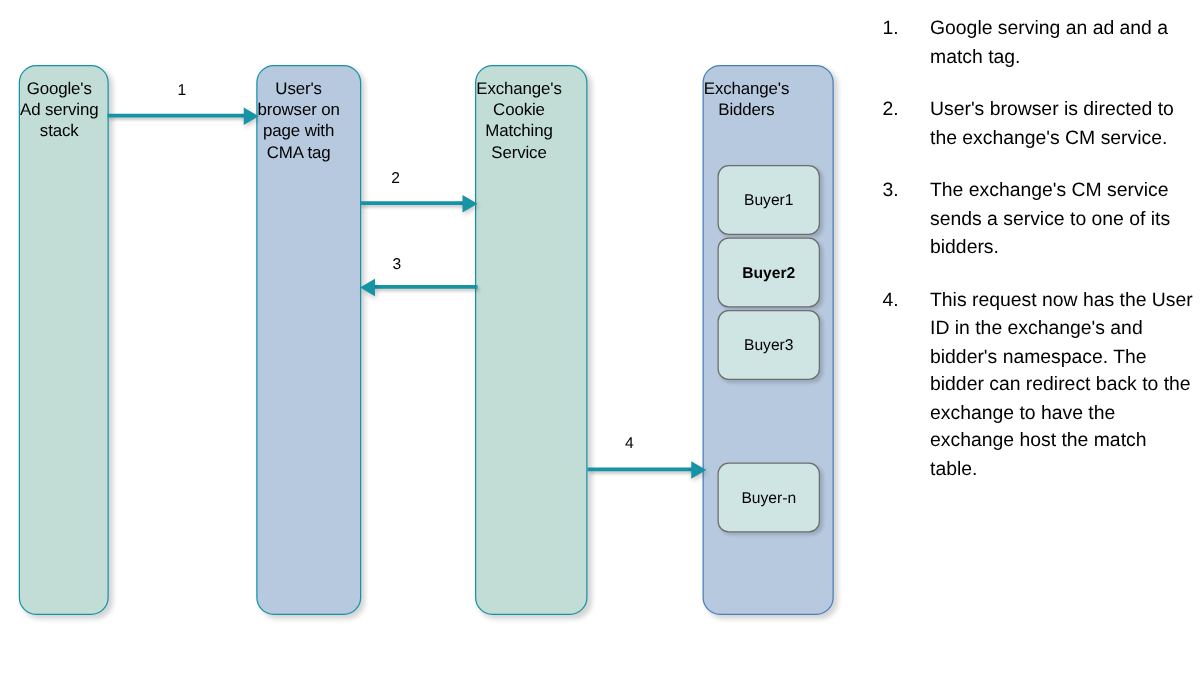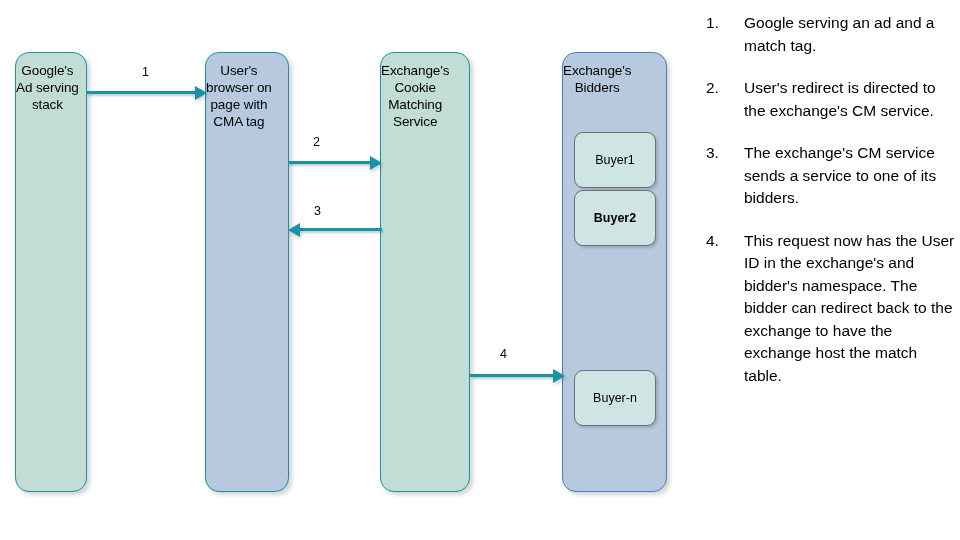--- a/index.html
+++ b/index.html
@@ -145,20 +145,23 @@
   <div class="lane bidders" style="left:562px; top:52px; width:105px; height:440px;">
     <div class="lane-title">Exchange's
 Bidders</div>
 
     <div class="buyer" style="left:11px; top:79px;">
       <span>Buyer1</span>
     </div>
     <div class="buyer" style="left:11px; top:137px;font-weight:bold;">
       <span>Buyer2</span>
     </div>
+    <div class="buyer" style="left:11px; top:195px;">
+      <span>Buyer3</span>
+    </div>
     <div class="buyer" style="left:11px; top:317px;">
       <span>Buyer-n</span>
     </div>
   </div>
 
   <div class="arrow right" style="left:86px; top:82px; width:121px; height:18px;">
     <div class="shaft" style="left:0; width:110px;"></div>
     <div class="head"></div>
   </div>
   <div class="arrow-label" style="left:142px; top:66px;">1</div>
@@ -183,21 +186,21 @@
 
   <div id="steps">
 
     <div class="step">
       <div class="step-num">1.</div>
       <div class="step-text">Google serving an ad and a match tag.</div>
     </div>
 
     <div class="step">
       <div class="step-num">2.</div>
-      <div class="step-text">User's redirect is directed to the exchange's CM service.</div>
+      <div class="step-text">User's browser is directed to the exchange's CM service.</div>
     </div>
 
     <div class="step">
       <div class="step-num">3.</div>
       <div class="step-text">The exchange's CM service sends a service to one of its bidders.</div>
     </div>
 
     <div class="step">
       <div class="step-num">4.</div>
       <div class="step-text">This request now has the User ID in the exchange's and bidder's namespace. The bidder can redirect back to the exchange to have the exchange host the match table.</div>

